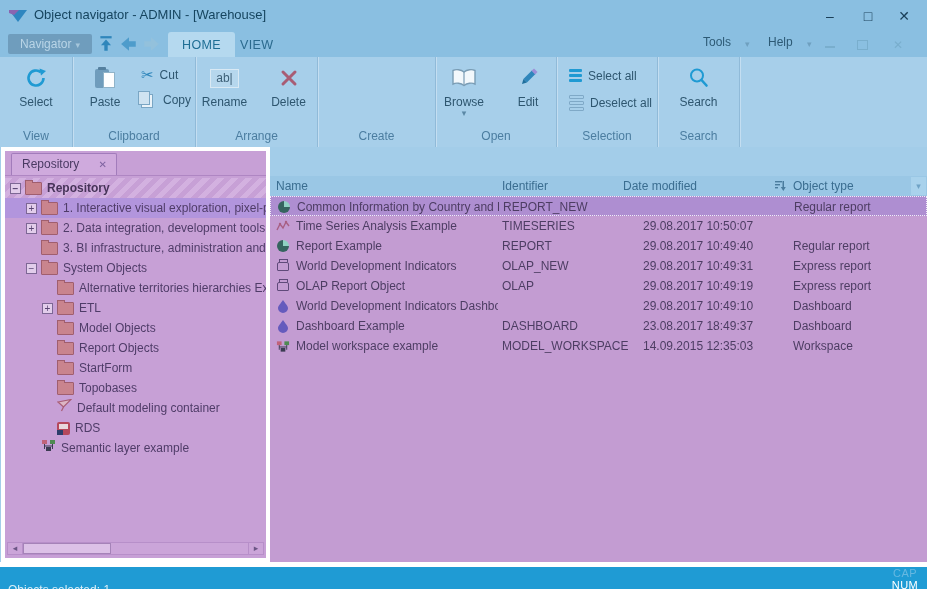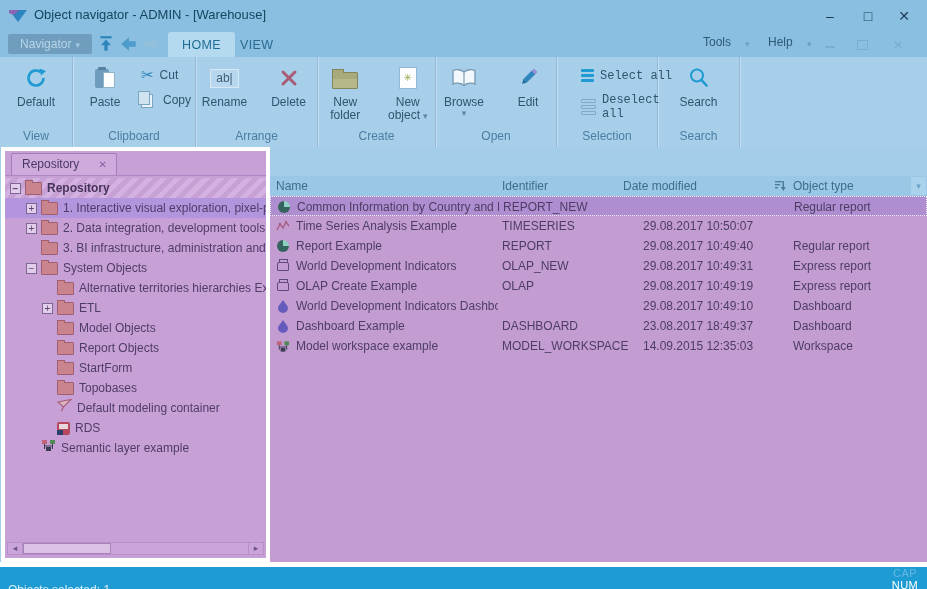--- a/index.html
+++ b/index.html
@@ -209,21 +209,21 @@
 
     <div class="rgroup rg-view">
       <div class="rbody">
         <div class="rbtn-big">
           <div class="ricon">
               <svg width="24" height="24" viewBox="0 0 24 24">
             <path d="M19.5 12a7.5 7.5 0 1 1-2.6-5.7" fill="none" stroke="#1f9ad3" stroke-width="2.6"></path>
             <polygon points="15.5,2.5 22,5 17,9.5" fill="#1f9ad3"></polygon>
           </svg>
             </div>
-          <div class="rlabel"><span>Default</span></div>
+          <div class="rlabel"><span>Select</span></div>
         </div>
       </div>
       <div class="rcaption">View</div>
     </div>
 
     <div class="rgroup rg-clip">
       <div class="rbody">
         <div class="rbtn-big">
           <div class="ricon">
               <span class="icon-paste"></span>
@@ -258,34 +258,20 @@
             <path d="M3 3 L15 15 M15 3 L3 15" stroke="#a85d75" stroke-width="3" stroke-linecap="round" fill="none"></path>
           </svg>
             </div>
           <div class="rlabel"><span>Delete</span></div>
         </div>
       </div>
       <div class="rcaption">Arrange</div>
     </div>
 
     <div class="rgroup rg-create">
-      <div class="rbody">
-        <div class="rbtn-big">
-          <div class="ricon">
-              <span class="icon-newfolder"></span>
-            </div>
-          <div class="rlabel"><span>New folder</span></div>
-        </div>
-        <div class="rbtn-big">
-          <div class="ricon">
-              <span class="icon-newobject"></span>
-            </div>
-          <div class="rlabel"><span>New object</span><span class="dd">▾</span></div>
-        </div>
-      </div>
       <div class="rcaption">Create</div>
     </div>
 
     <div class="rgroup rg-open">
       <div class="rbody">
         <div class="rbtn-big">
           <div class="ricon">
               <svg width="26" height="21" viewBox="0 0 26 21">
             <path d="M13 4 C10 1.5 5 1 2 2.5 L2 16 C5 14.5 10 15 13 17.5 C16 15 21 14.5 24 16 L24 2.5 C21 1 16 1.5 13 4 Z" fill="#f2f8fc" stroke="#7a9db5" stroke-width="1.4"></path>
             <path d="M13 4 L13 17.5" stroke="#7a9db5" stroke-width="1.2"></path>
@@ -304,21 +290,21 @@
             </g>
           </svg>
             </div>
           <div class="rlabel"><span>Edit</span></div>
         </div>
       </div>
       <div class="rcaption">Open</div>
     </div>
 
     <div class="rgroup rg-sel">
-      <div class="rbody" style="justify-content:flex-start;padding-left:24px;font-family:Liberation Mono, monospace;">
+      <div class="rbody" style="justify-content:flex-start;padding-left:12px;">
         <div class="smallcol">
           <div class="rbtn-small">
             <span class="bars">
                 <i></i>
                 <i></i>
                 <i></i>
               </span>
             <span>Select all</span>
           </div>
           <div class="rbtn-small">
@@ -508,21 +494,21 @@
             </span>
           <span class="cell ident">OLAP_NEW</span>
           <span class="cell date">29.08.2017 10:49:31</span>
           <span class="cell type">Express report</span>
         </div>
         <div class="trow">
           <span class="cell name">
               <span class="licon">
                 <span class="icon-olap"></span>
               </span>
-              <span>OLAP Create Example</span>
+              <span>OLAP Report Object</span>
             </span>
           <span class="cell ident">OLAP</span>
           <span class="cell date">29.08.2017 10:49:19</span>
           <span class="cell type">Express report</span>
         </div>
         <div class="trow">
           <span class="cell name">
               <span class="licon">
                 <svg width="10" height="13" viewBox="0 0 10 13">
             <path d="M5 0 C6.6 2.8 10 5.6 10 8.3 A5 4.7 0 1 1 0 8.3 C0 5.6 3.4 2.8 5 0 Z" fill="#655bbd"></path>

